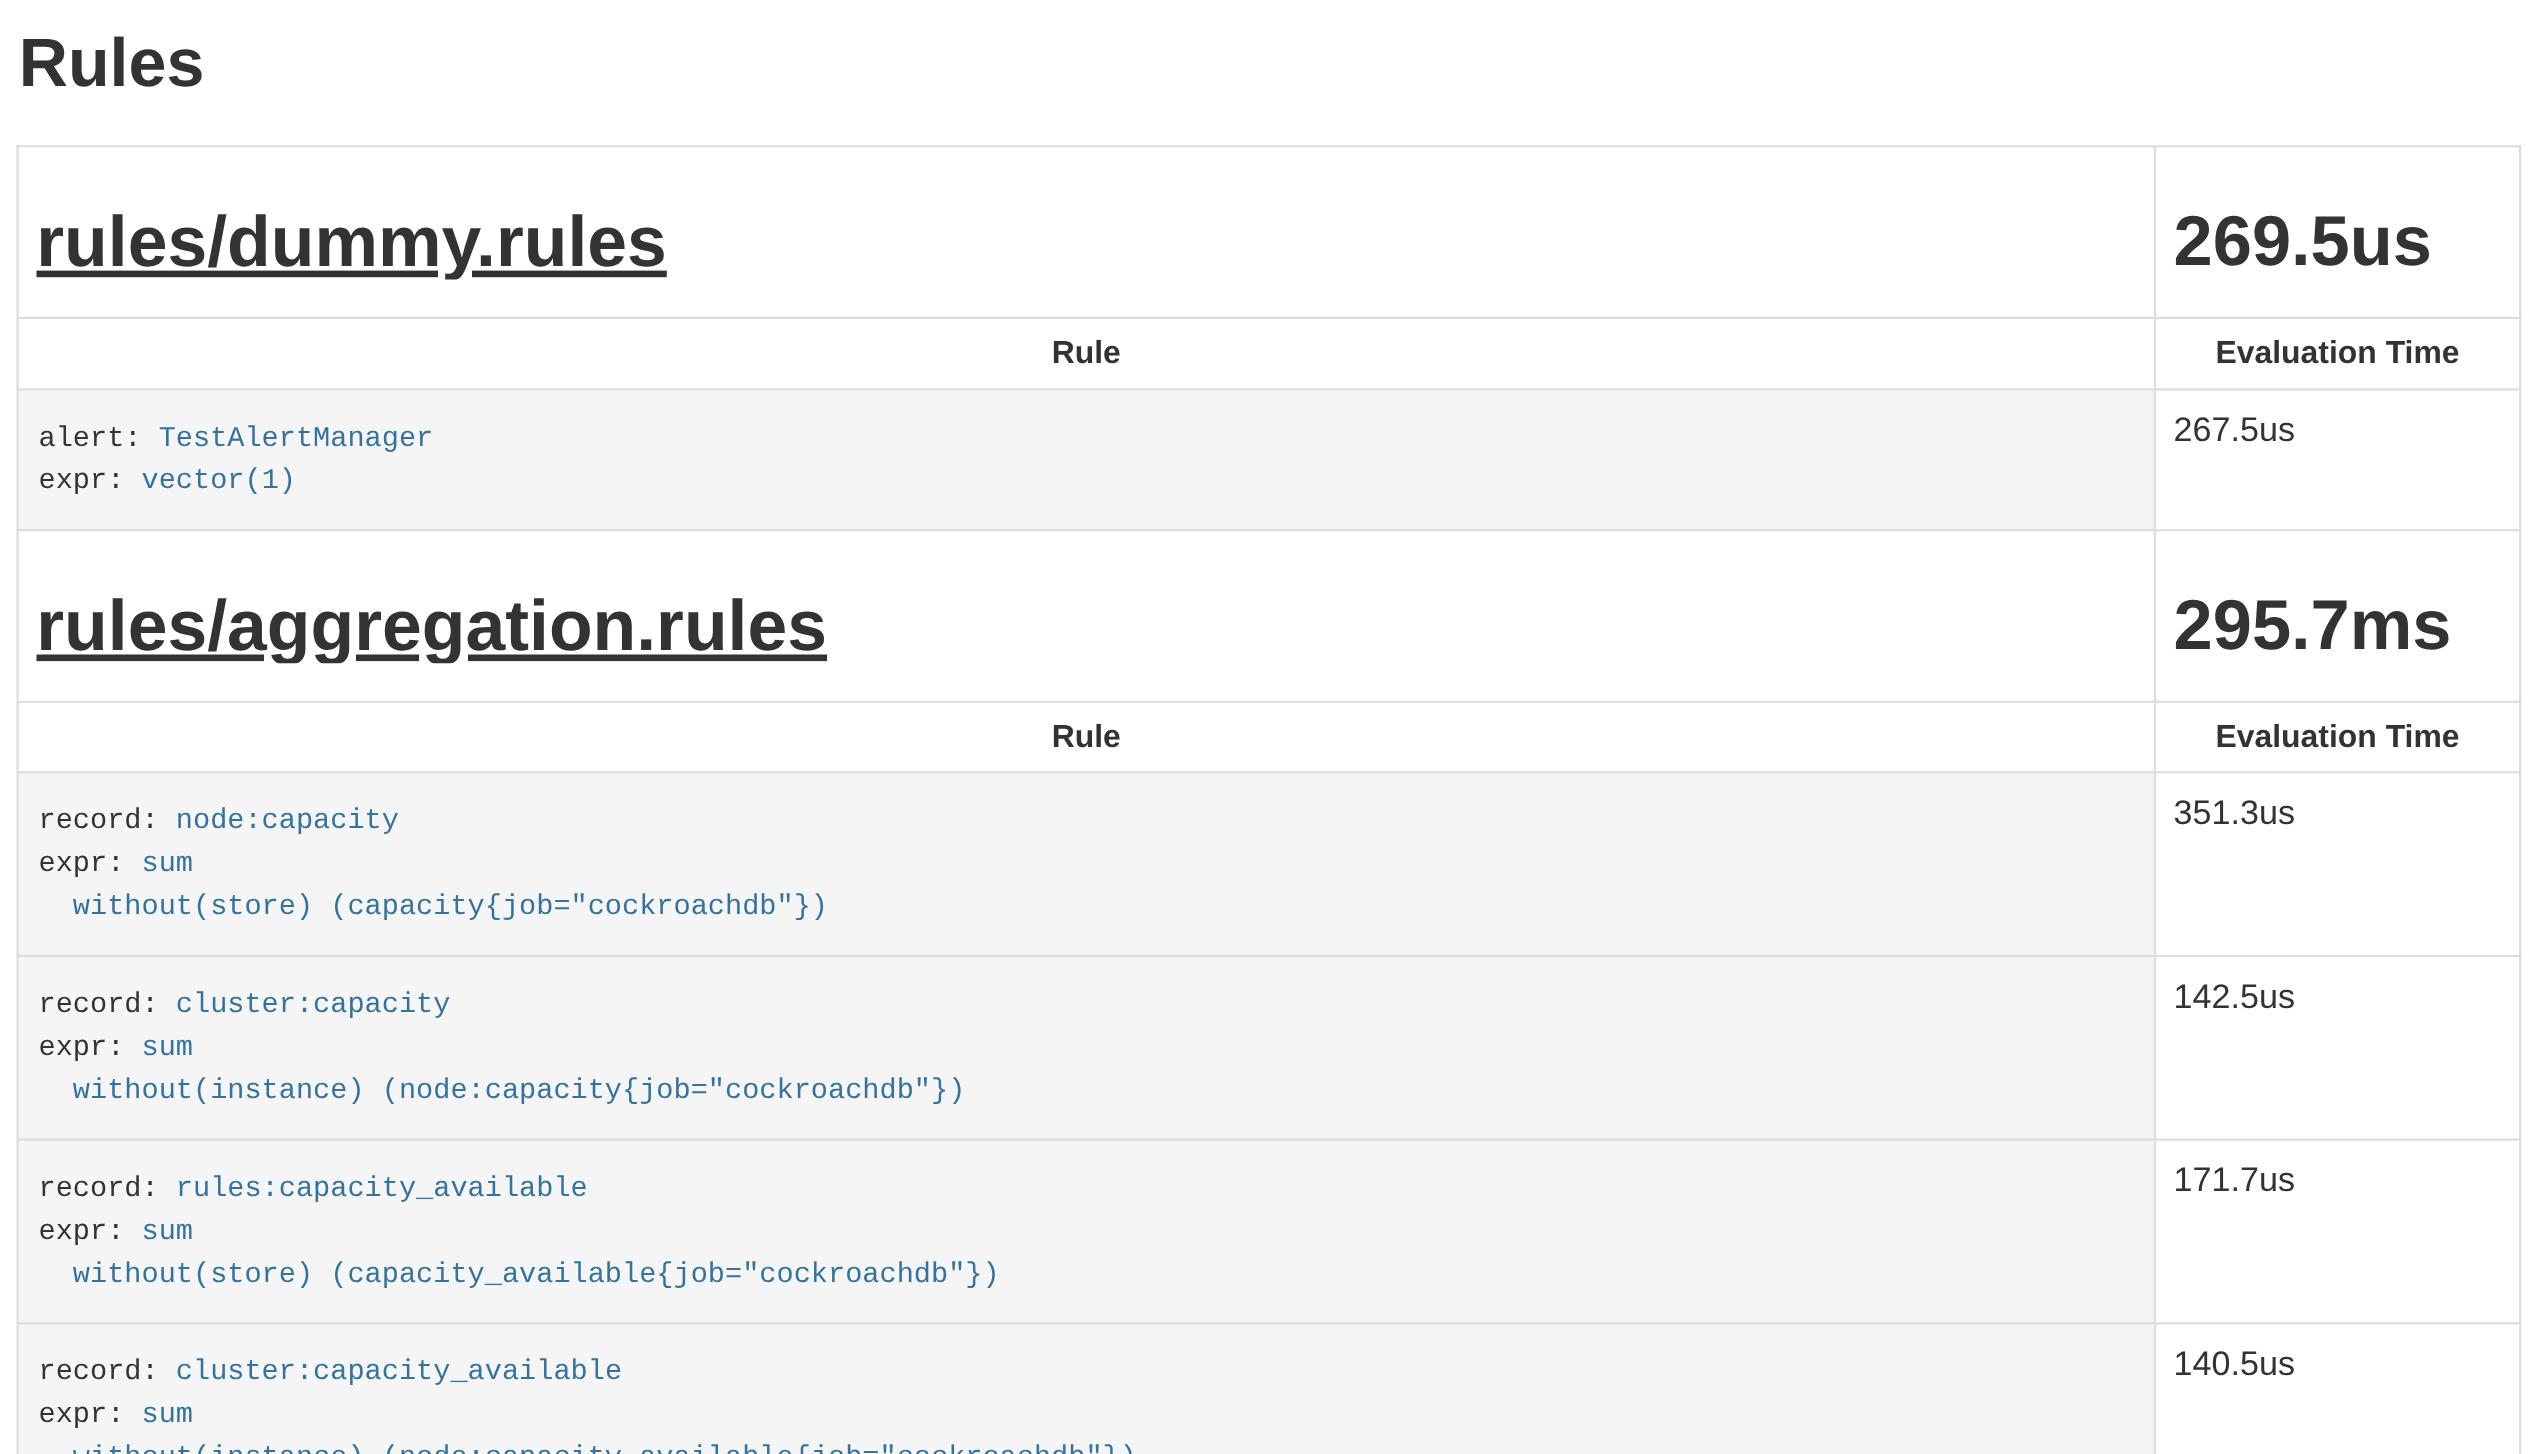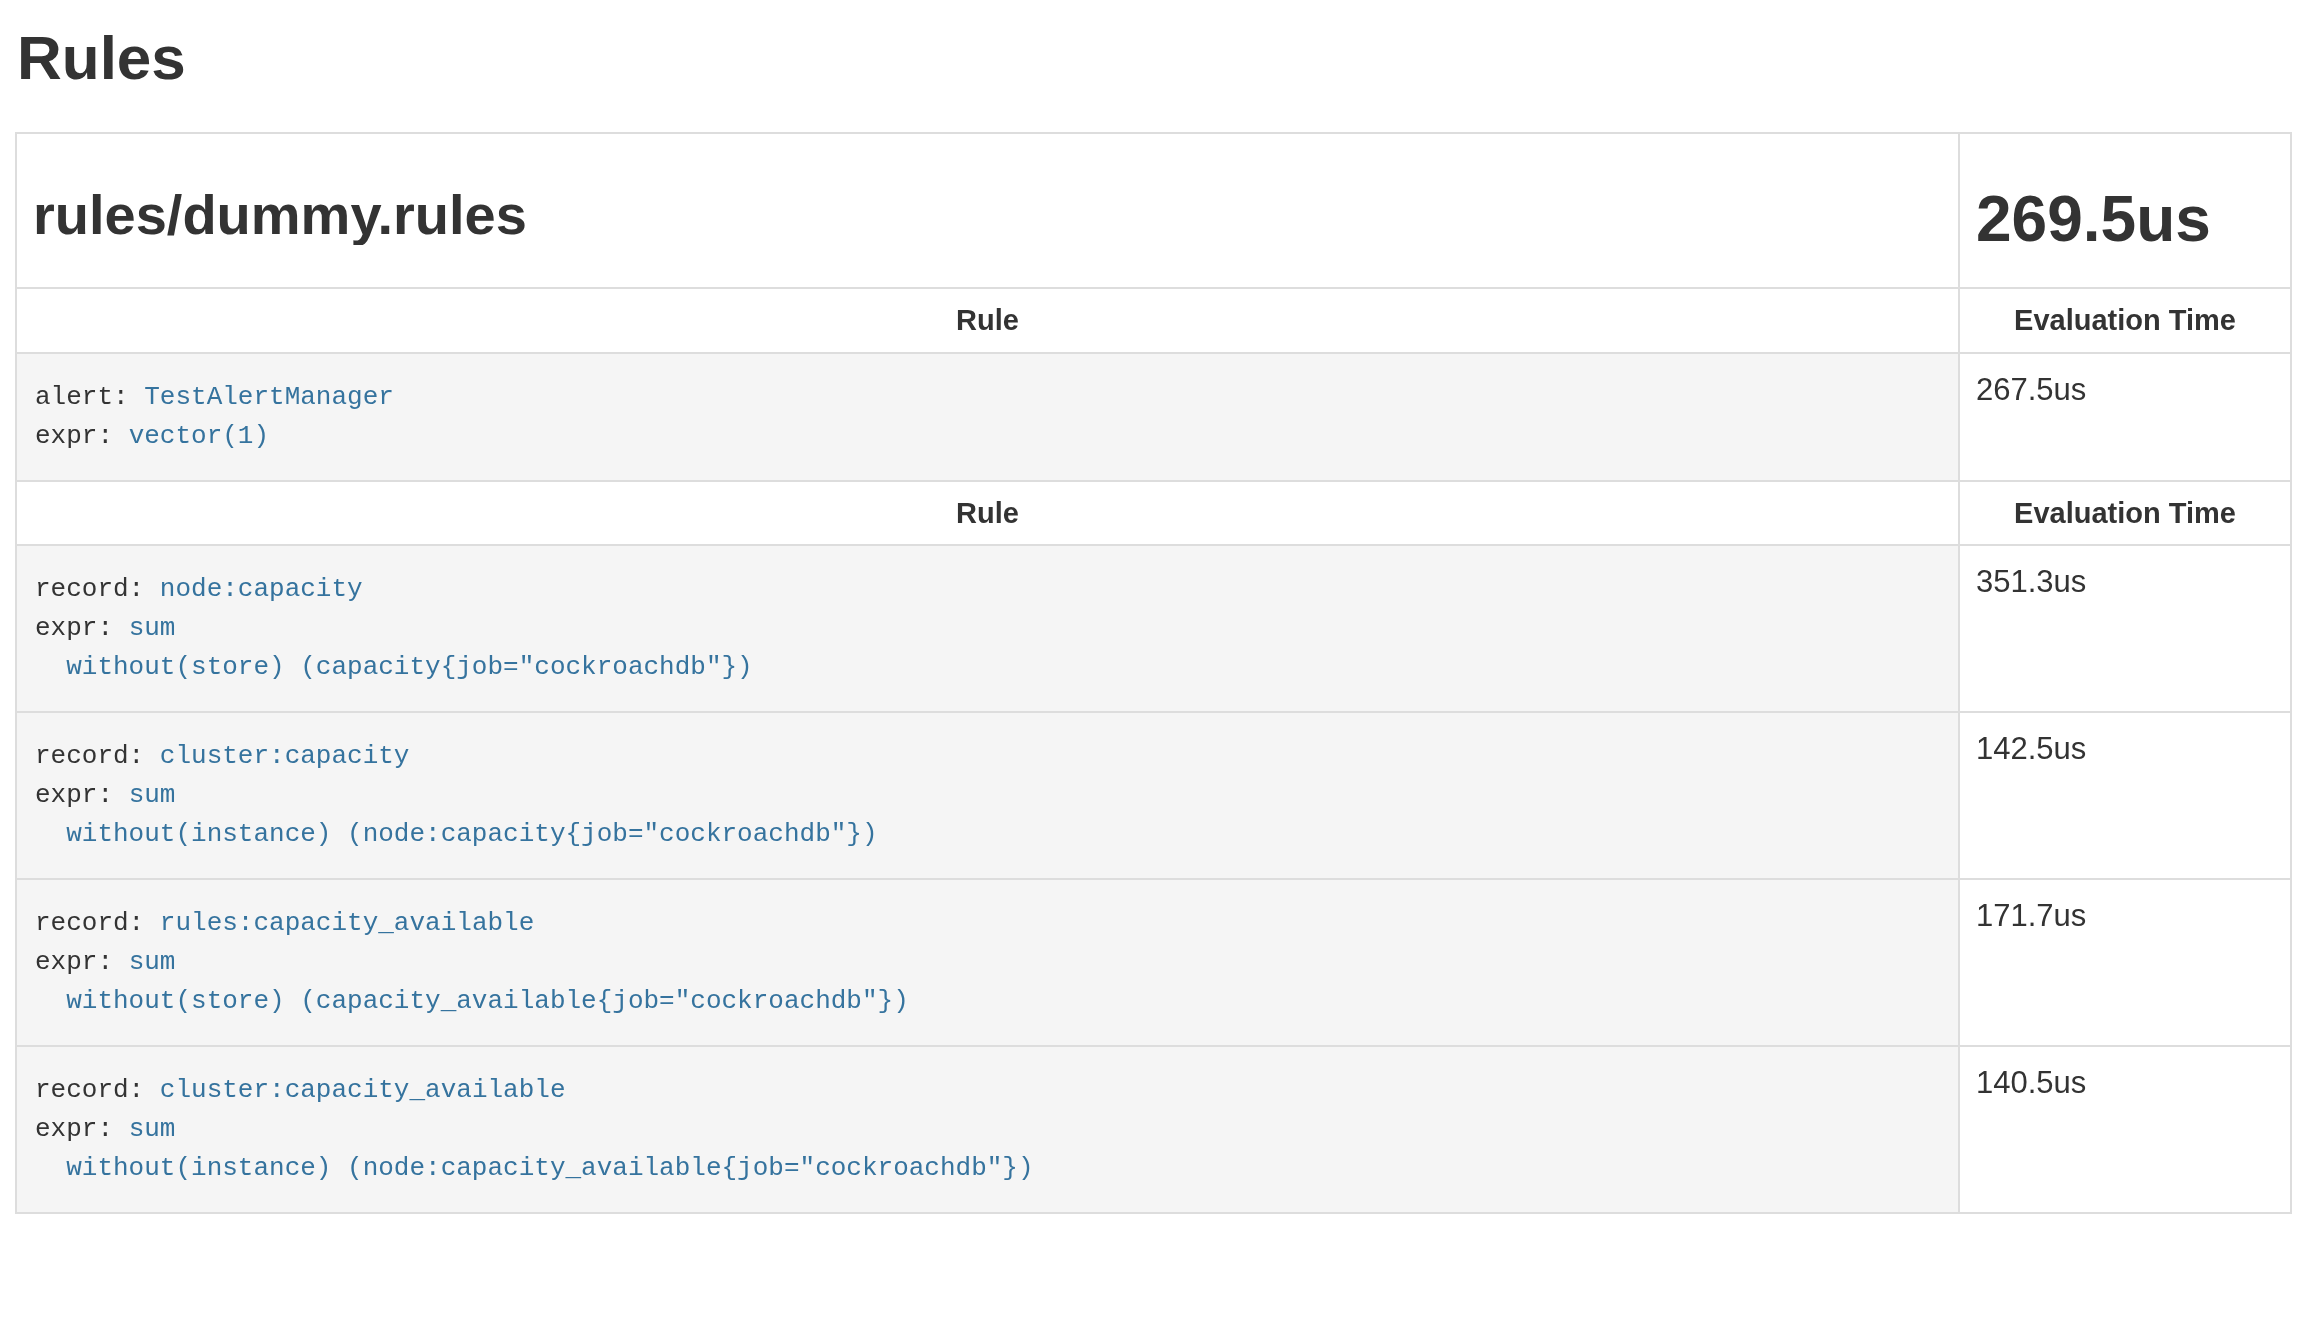--- a/index.html
+++ b/index.html
@@ -30,21 +30,21 @@
   colgroup col:last-child { width: 332px; }
   td { vertical-align: top; padding: 14px 16px; }
   h2 {
     font-weight: bold;
     line-height: 1.05;
     margin: 38px 0 20px 0;
     color: var(--text, #333333);
     white-space: nowrap;
     overflow: hidden;
   }
-  .group-name { font-size: 56px; }
+  .group-name { font-size: 65px; text-decoration: underline; }
   .group-time { font-size: 64px; }
   .col-header {
     font-weight: bold;
     font-size: 29px;
     line-height: 1.25;
     padding: 13px 16px;
     text-align: center;
   }
   .rule-cell { padding: 0; background: var(--code-bg, #f5f5f5); }
   .rule-cell pre {
@@ -86,20 +86,28 @@
 
   <tr>
     <td class="rule-cell">
           <pre><span>alert: </span><a href="#">TestAlertManager</a>
 <span>expr: </span><a href="#">vector(1)</a></pre>
         </td>
     <td class="time-cell">267.5us</td>
   </tr>
 
   <tr>
+    <td>
+      <h2 class="group-name">rules/aggregation.rules</h2>
+    </td>
+    <td>
+      <h2 class="group-time">295.7ms</h2>
+    </td>
+  </tr>
+  <tr>
     <td class="col-header">Rule</td>
     <td class="col-header">Evaluation Time</td>
   </tr>
 
   <tr>
     <td class="rule-cell">
           <pre><span>record: </span><a href="#">node:capacity</a>
 <span>expr: </span><a href="#">sum
   without(store) (capacity{job="cockroachdb"})</a></pre>
         </td>

